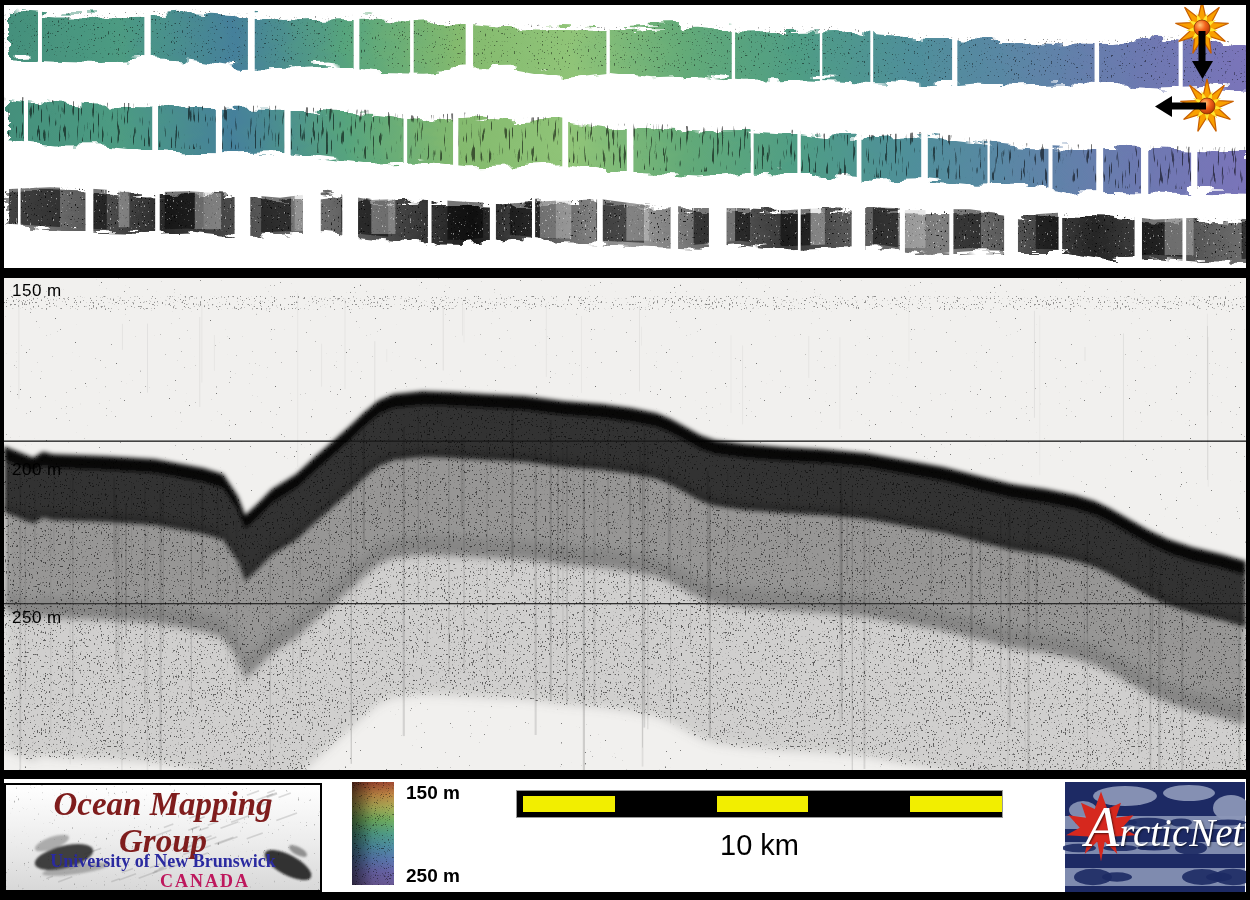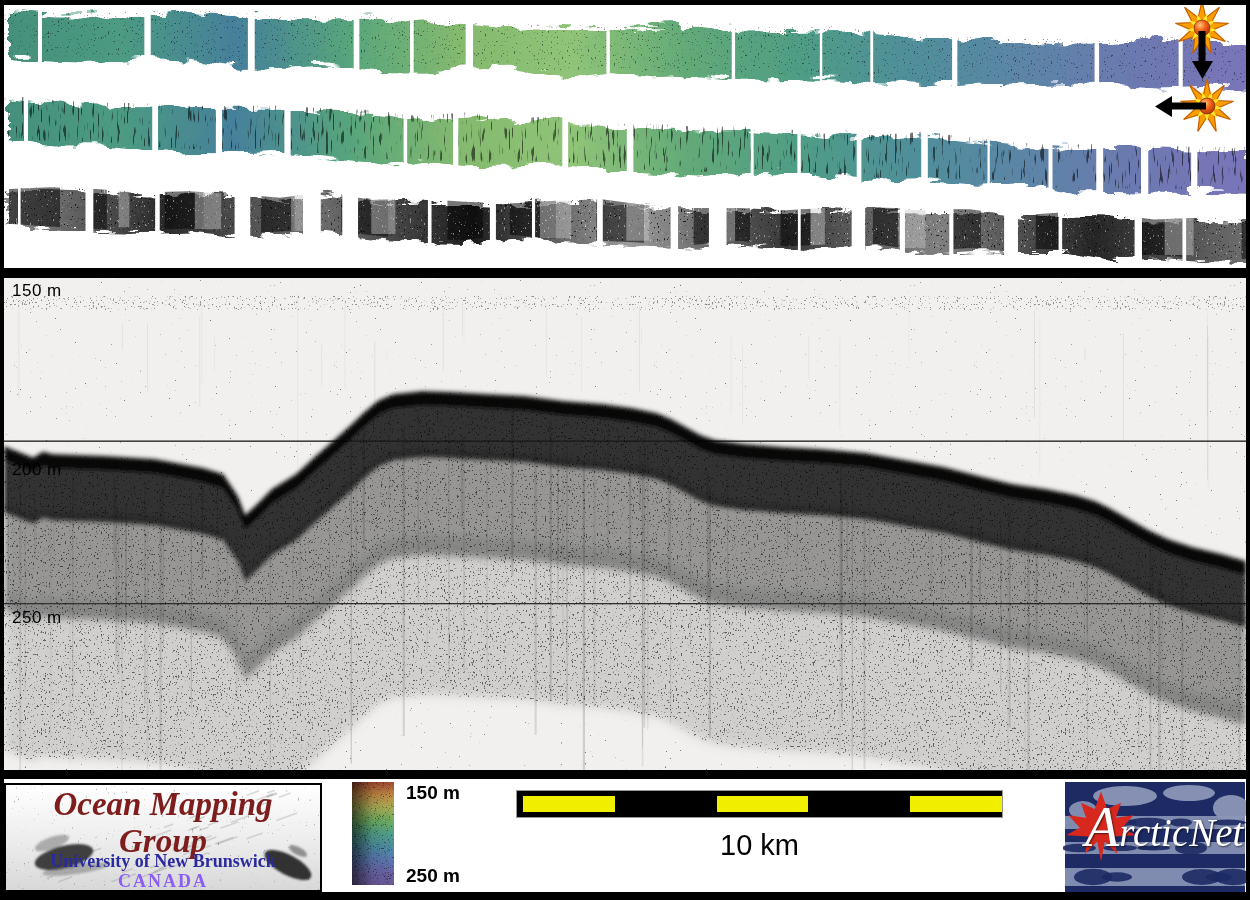--- a/index.html
+++ b/index.html
@@ -455,21 +455,21 @@
           <ellipse cx="70" cy="84" rx="34" ry="5" fill="#555" opacity="0.4" transform="rotate(-8 70 84)"></ellipse>
         </g>
         <g filter="url(#omB)">
           <ellipse cx="282" cy="80" rx="26" ry="10" fill="#222" opacity="0.92" transform="rotate(28 282 80)"></ellipse>
           <ellipse cx="292" cy="66" rx="10" ry="4" fill="#555" opacity="0.6" transform="rotate(28 292 66)"></ellipse>
         </g>
         <rect x="0" y="0" width="314" height="105" filter="url(#omNoise)" opacity="0.3"></rect>
       </svg>
     <div class="omg-title" style="color: #7f1d1d;">Ocean Mapping Group</div>
     <div class="omg-sub" style="color: rgb(42, 42, 160);">University of New Brunswick</div>
-    <div class="omg-country" style="color: #8b5cf6;">CANADA</div>
+    <div class="omg-country" style="color: #be185d; margin-left: 42px;">CANADA</div>
   </div>
 
   <div id="colorbar-wrap">
     <svg id="cb-svg" width="42" height="103">
         <defs>
           <linearGradient id="cbG" x1="0" y1="0" x2="0" y2="1">
             <stop offset="0.000" stop-color="#a34a33"></stop>
             <stop offset="0.125" stop-color="#c18a46"></stop>
             <stop offset="0.250" stop-color="#a9ae57"></stop>
             <stop offset="0.375" stop-color="#6fae62"></stop>

